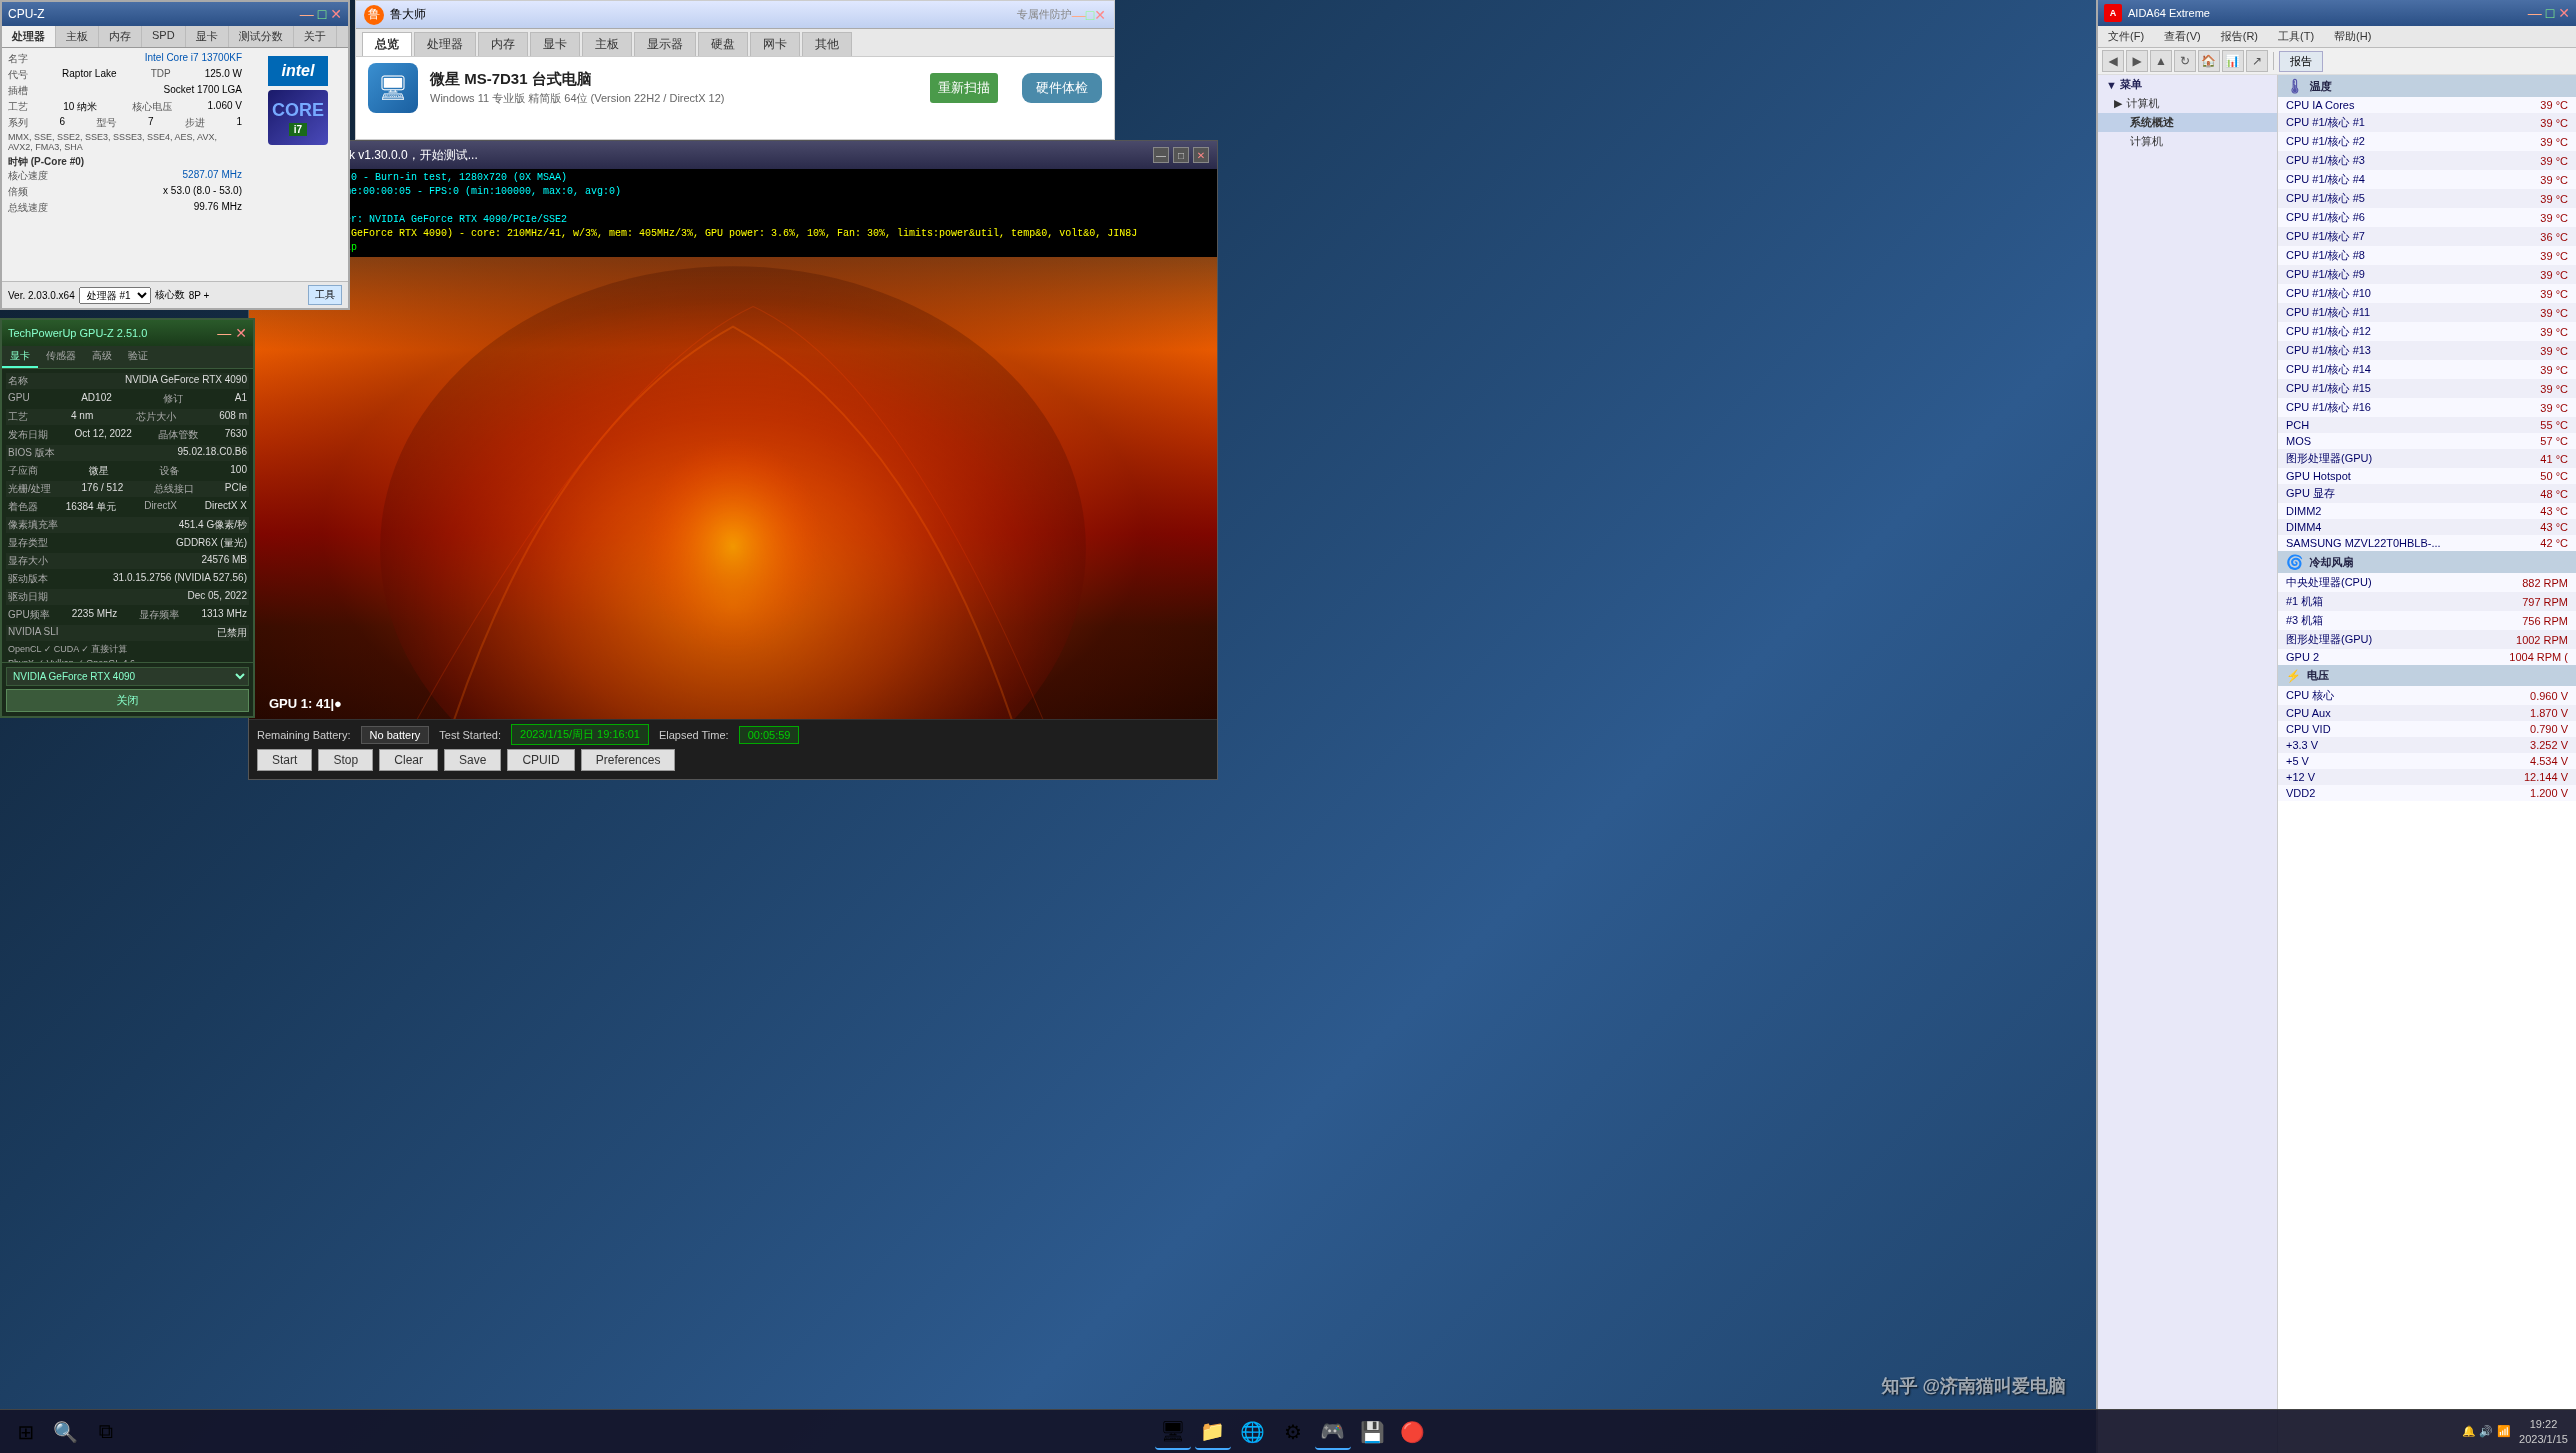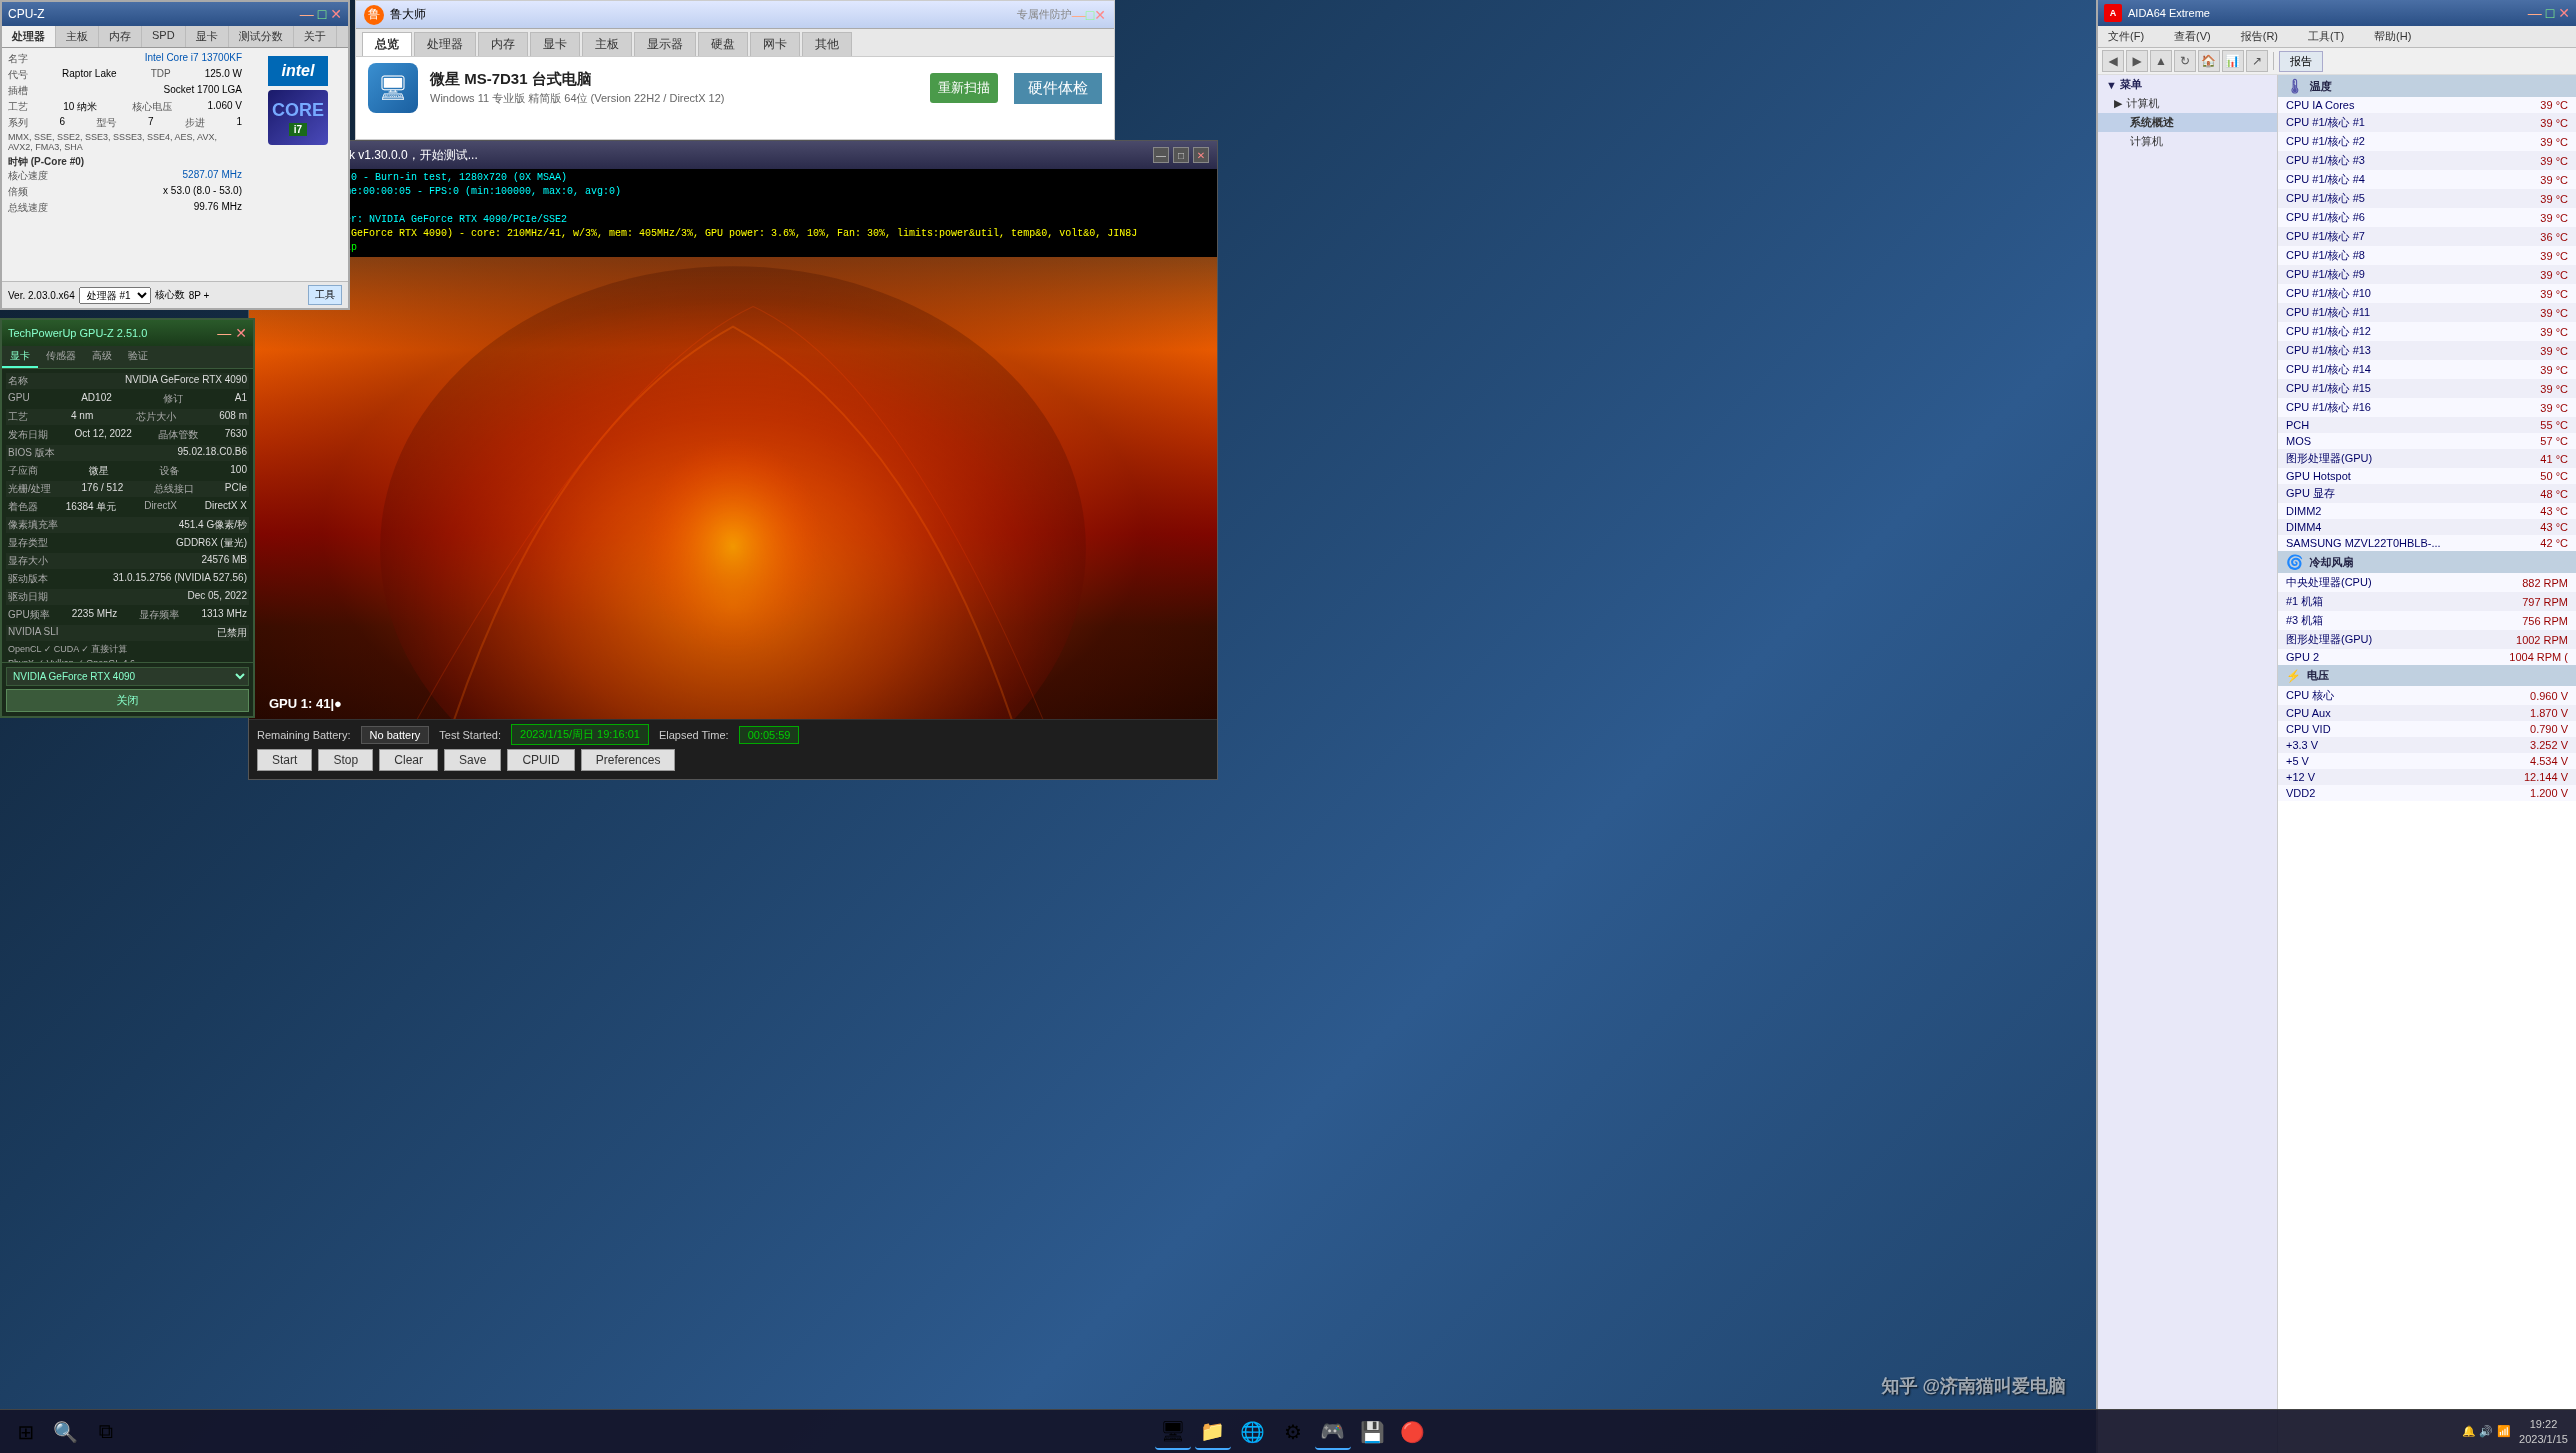--- a/index.html
+++ b/index.html
@@ -432,21 +432,21 @@
       padding: 0 6px;
       justify-content: space-between;
       color: #fff;
       font-size: 11px;
       flex-shrink: 0;
     }
     .aida-menu {
       background: #e8e8e8;
       border-bottom: 1px solid #bbb;
       display: flex;
-      gap: 10px;
+      gap: 0;
       flex-shrink: 0;
     }
     .aida-menu-item {
       padding: 3px 10px;
       font-size: 11px;
       cursor: pointer;
       color: #333;
     }
     .aida-toolbar {
       background: #f0f0f0;
@@ -629,21 +629,21 @@
     <div class="lumaster-tab">网卡</div>
     <div class="lumaster-tab">其他</div>
   </div>
   <div class="lumaster-content">
     <div class="lumaster-icon">🖥</div>
     <div class="lumaster-info">
       <div class="lumaster-pc-name">微星 MS-7D31 台式电脑</div>
       <div class="lumaster-pc-detail">Windows 11 专业版 精简版 64位 (Version 22H2 / DirectX 12)</div>
     </div>
     <button class="lumaster-rescan-btn">重新扫描</button>
-    <button style="background:#4a8aaa;color:#fff;border:none;padding:6px 14px;font-size:15px;cursor:pointer;border-radius:0;margin-left:4px;">硬件体检</button>
+    <button style="background:#4a8aaa;color:#fff;border:none;padding:6px 14px;font-size:13px;cursor:pointer;border-radius:9px;margin-left:12px;">硬件体检</button>
   </div>
 </div>
 
 <div class="cpuz-window">
   <div class="cpuz-titlebar">
     <span>CPU-Z</span>
     <div style="display:flex;gap:4px;">
       <span class="title-min">—</span>
       <span class="title-max">□</span>
       <span class="title-close">✕</span>

